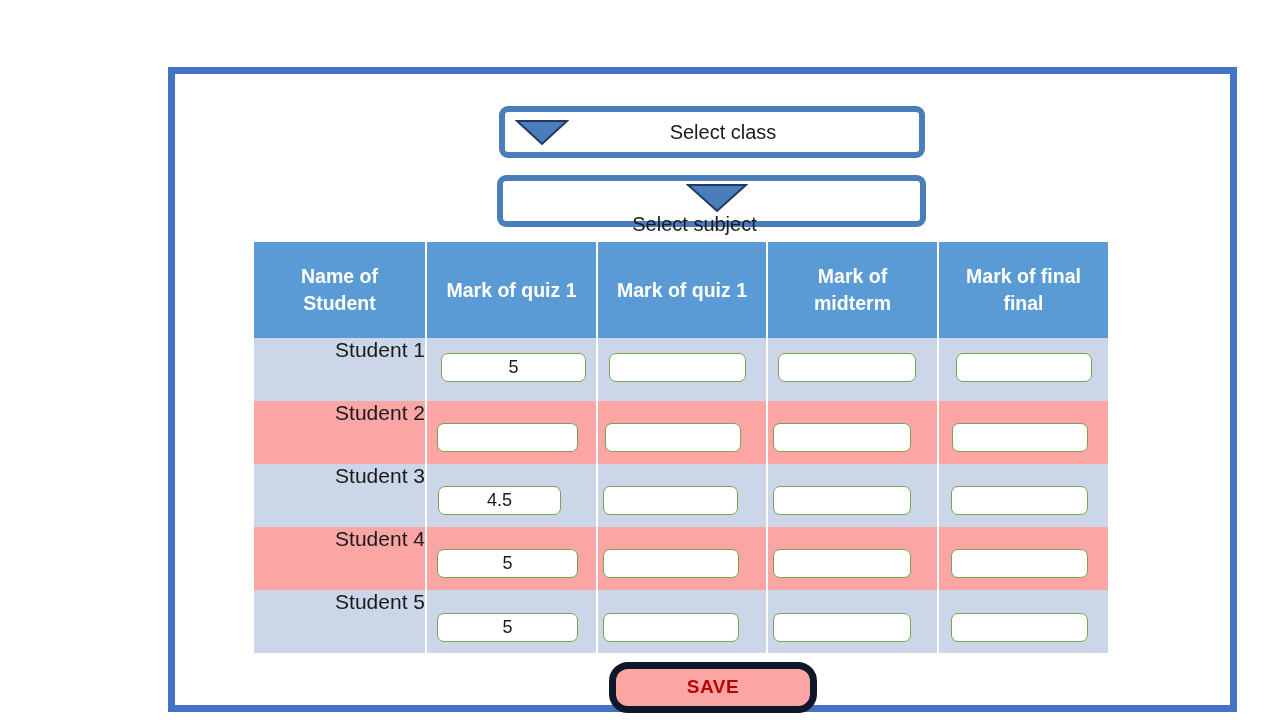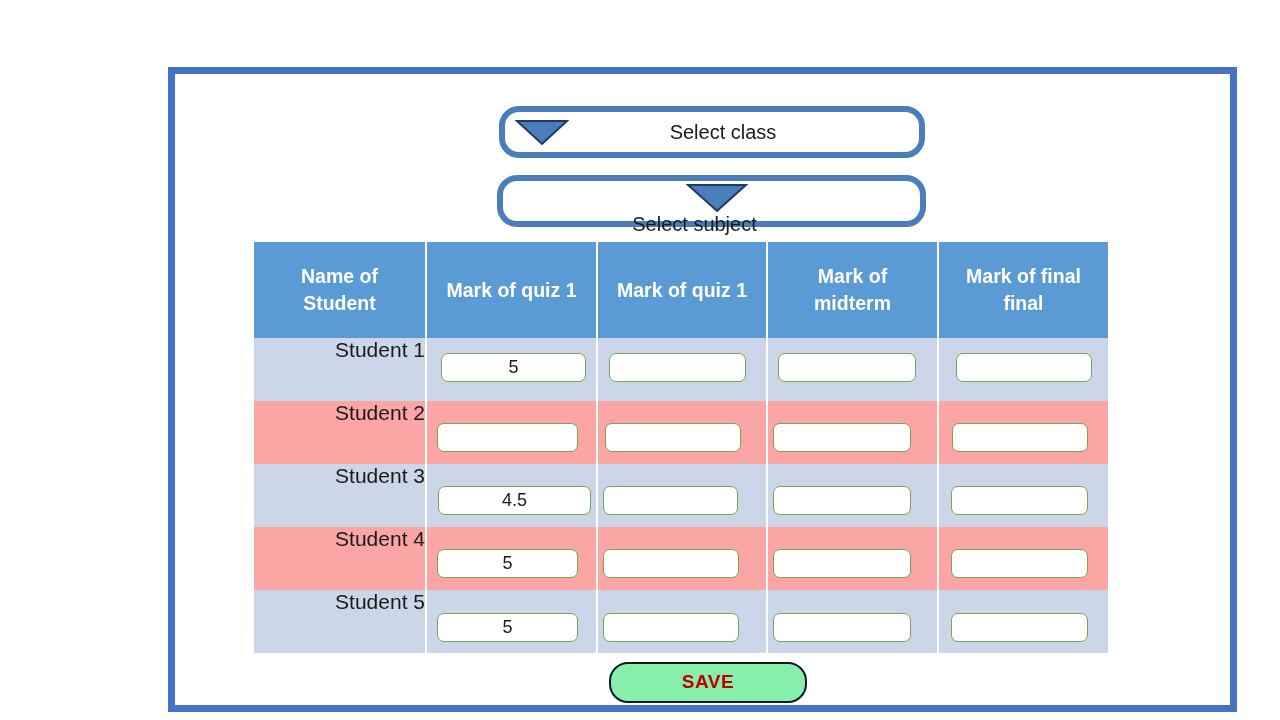--- a/index.html
+++ b/index.html
@@ -67,21 +67,21 @@
     top: 136px;
     width: 70px;
     height: 50px;
   }
 
   
   .dropdown {
     position: absolute;
     box-sizing: border-box;
     border: 6px solid #4a7ebb;
-    border-radius: 20px;
+    border-radius: 9px;
     background: #ffffff;
     display: flex;
     align-items: center;
   }
   #select-class {
     left: 499px;
     top: 106px;
     width: 426px;
     height: 52px;
   }
@@ -177,22 +177,22 @@
   .mark-box.pos { position: absolute; }
 
   
   #save-button {
     position: absolute;
     left: 609px;
     top: 662px;
     width: 194px;
     height: 37px;
     border-radius: 19px;
-    background: #86efac;
-    border: 2px solid #0f172a;
+    background: #fca5a5;
+    border: 7px solid #0f172a;
     color: #c00000;
     font-size: 19px;
     font-weight: bold;
     letter-spacing: 0.5px;
     text-align: center;
     line-height: 35px;
     font-family: "Liberation Sans", sans-serif;
     cursor: pointer;
   }
 </style>
@@ -309,21 +309,21 @@
         <div class="cell-wrap">
           <input class="mark-box pos" style="left: 13px; top: 22px; width: 136px;" type="text" value="">
         </div>
       </td>
     </tr>
 
     <tr class="odd">
       <td class="student-name-cell">Student 3</td>
       <td>
         <div class="cell-wrap">
-          <input class="mark-box pos" style="left: 11px; top: 22px; width: 153px;" type="text" value="4.5">
+          <input class="mark-box pos" style="left: 11px; top: 22px; width: 123px;" type="text" value="4.5">
         </div>
       </td>
       <td>
         <div class="cell-wrap">
           <input class="mark-box pos" style="left: 5px; top: 22px; width: 135px;" type="text" value="">
         </div>
       </td>
       <td>
         <div class="cell-wrap">
           <input class="mark-box pos" style="left: 5px; top: 22px; width: 138px;" type="text" value="">

